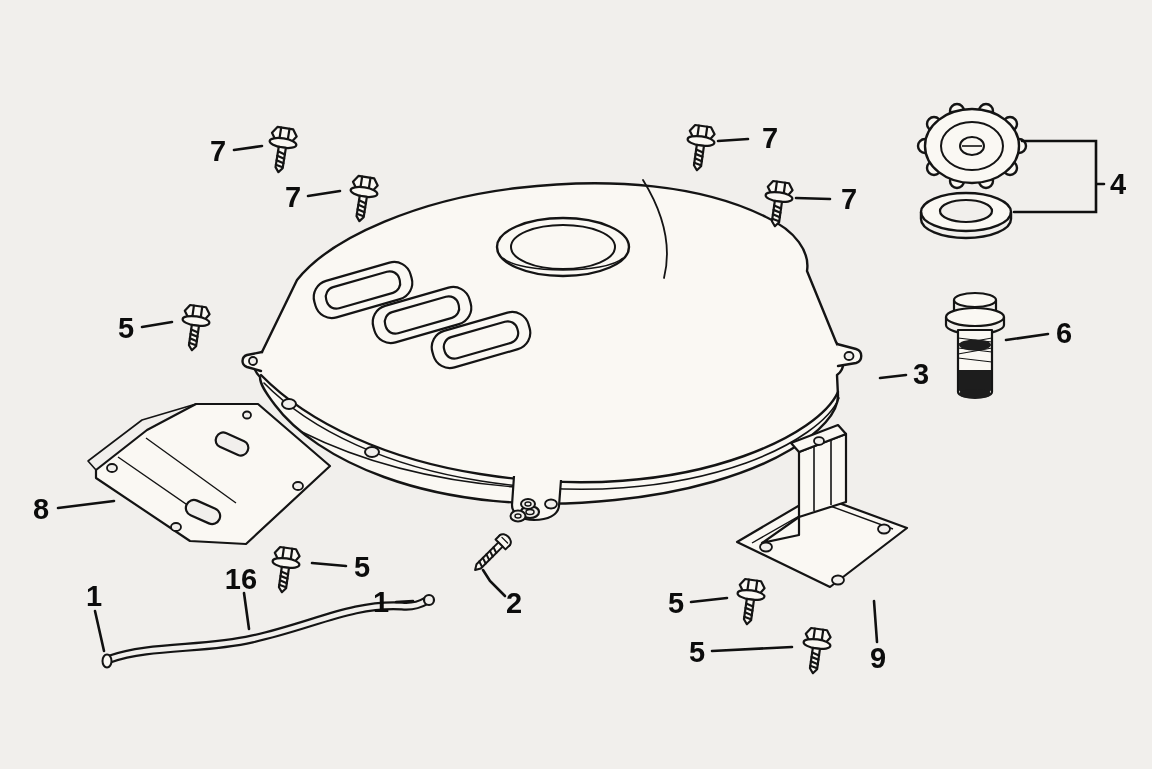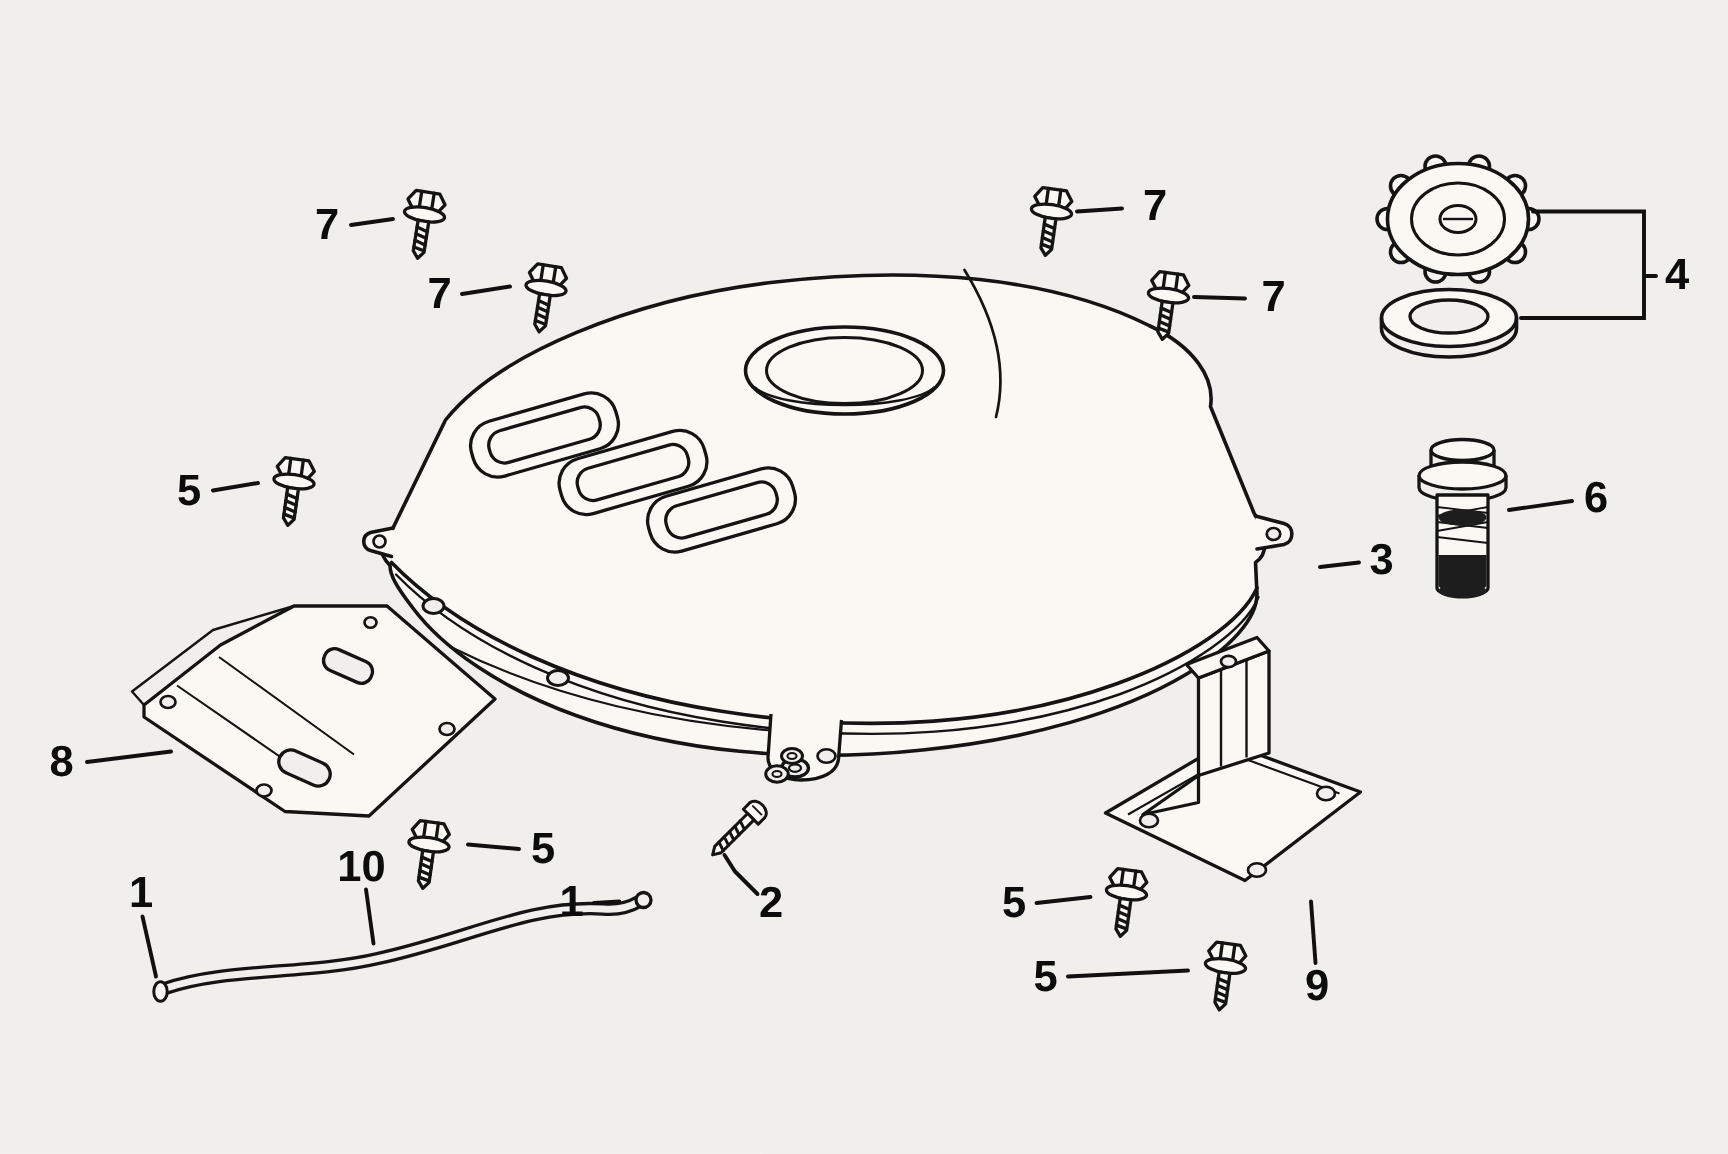--- a/index.html
+++ b/index.html
@@ -228,21 +228,21 @@
   <div class="callout" style="left:218px;top:151px">7</div>
   <div class="callout" style="left:293px;top:197px">7</div>
   <div class="callout" style="left:770px;top:138px">7</div>
   <div class="callout" style="left:849px;top:199px">7</div>
   <div class="callout" style="left:1118px;top:184px">4</div>
   <div class="callout" style="left:126px;top:328px">5</div>
   <div class="callout" style="left:1064px;top:333px">6</div>
   <div class="callout" style="left:921px;top:374px">3</div>
   <div class="callout" style="left:41px;top:509px">8</div>
   <div class="callout" style="left:362px;top:567px">5</div>
-  <div class="callout" style="left:241px;top:579px">10</div>
+  <div class="callout" style="left:241px;top:579px">16</div>
   <div class="callout" style="left:94px;top:596px">1</div>
   <div class="callout" style="left:381px;top:602px">1</div>
   <div class="callout" style="left:514px;top:603px">2</div>
   <div class="callout" style="left:676px;top:603px">5</div>
   <div class="callout" style="left:697px;top:652px">5</div>
   <div class="callout" style="left:878px;top:658px">9</div>
 
 </div>
 
 </body></html>

